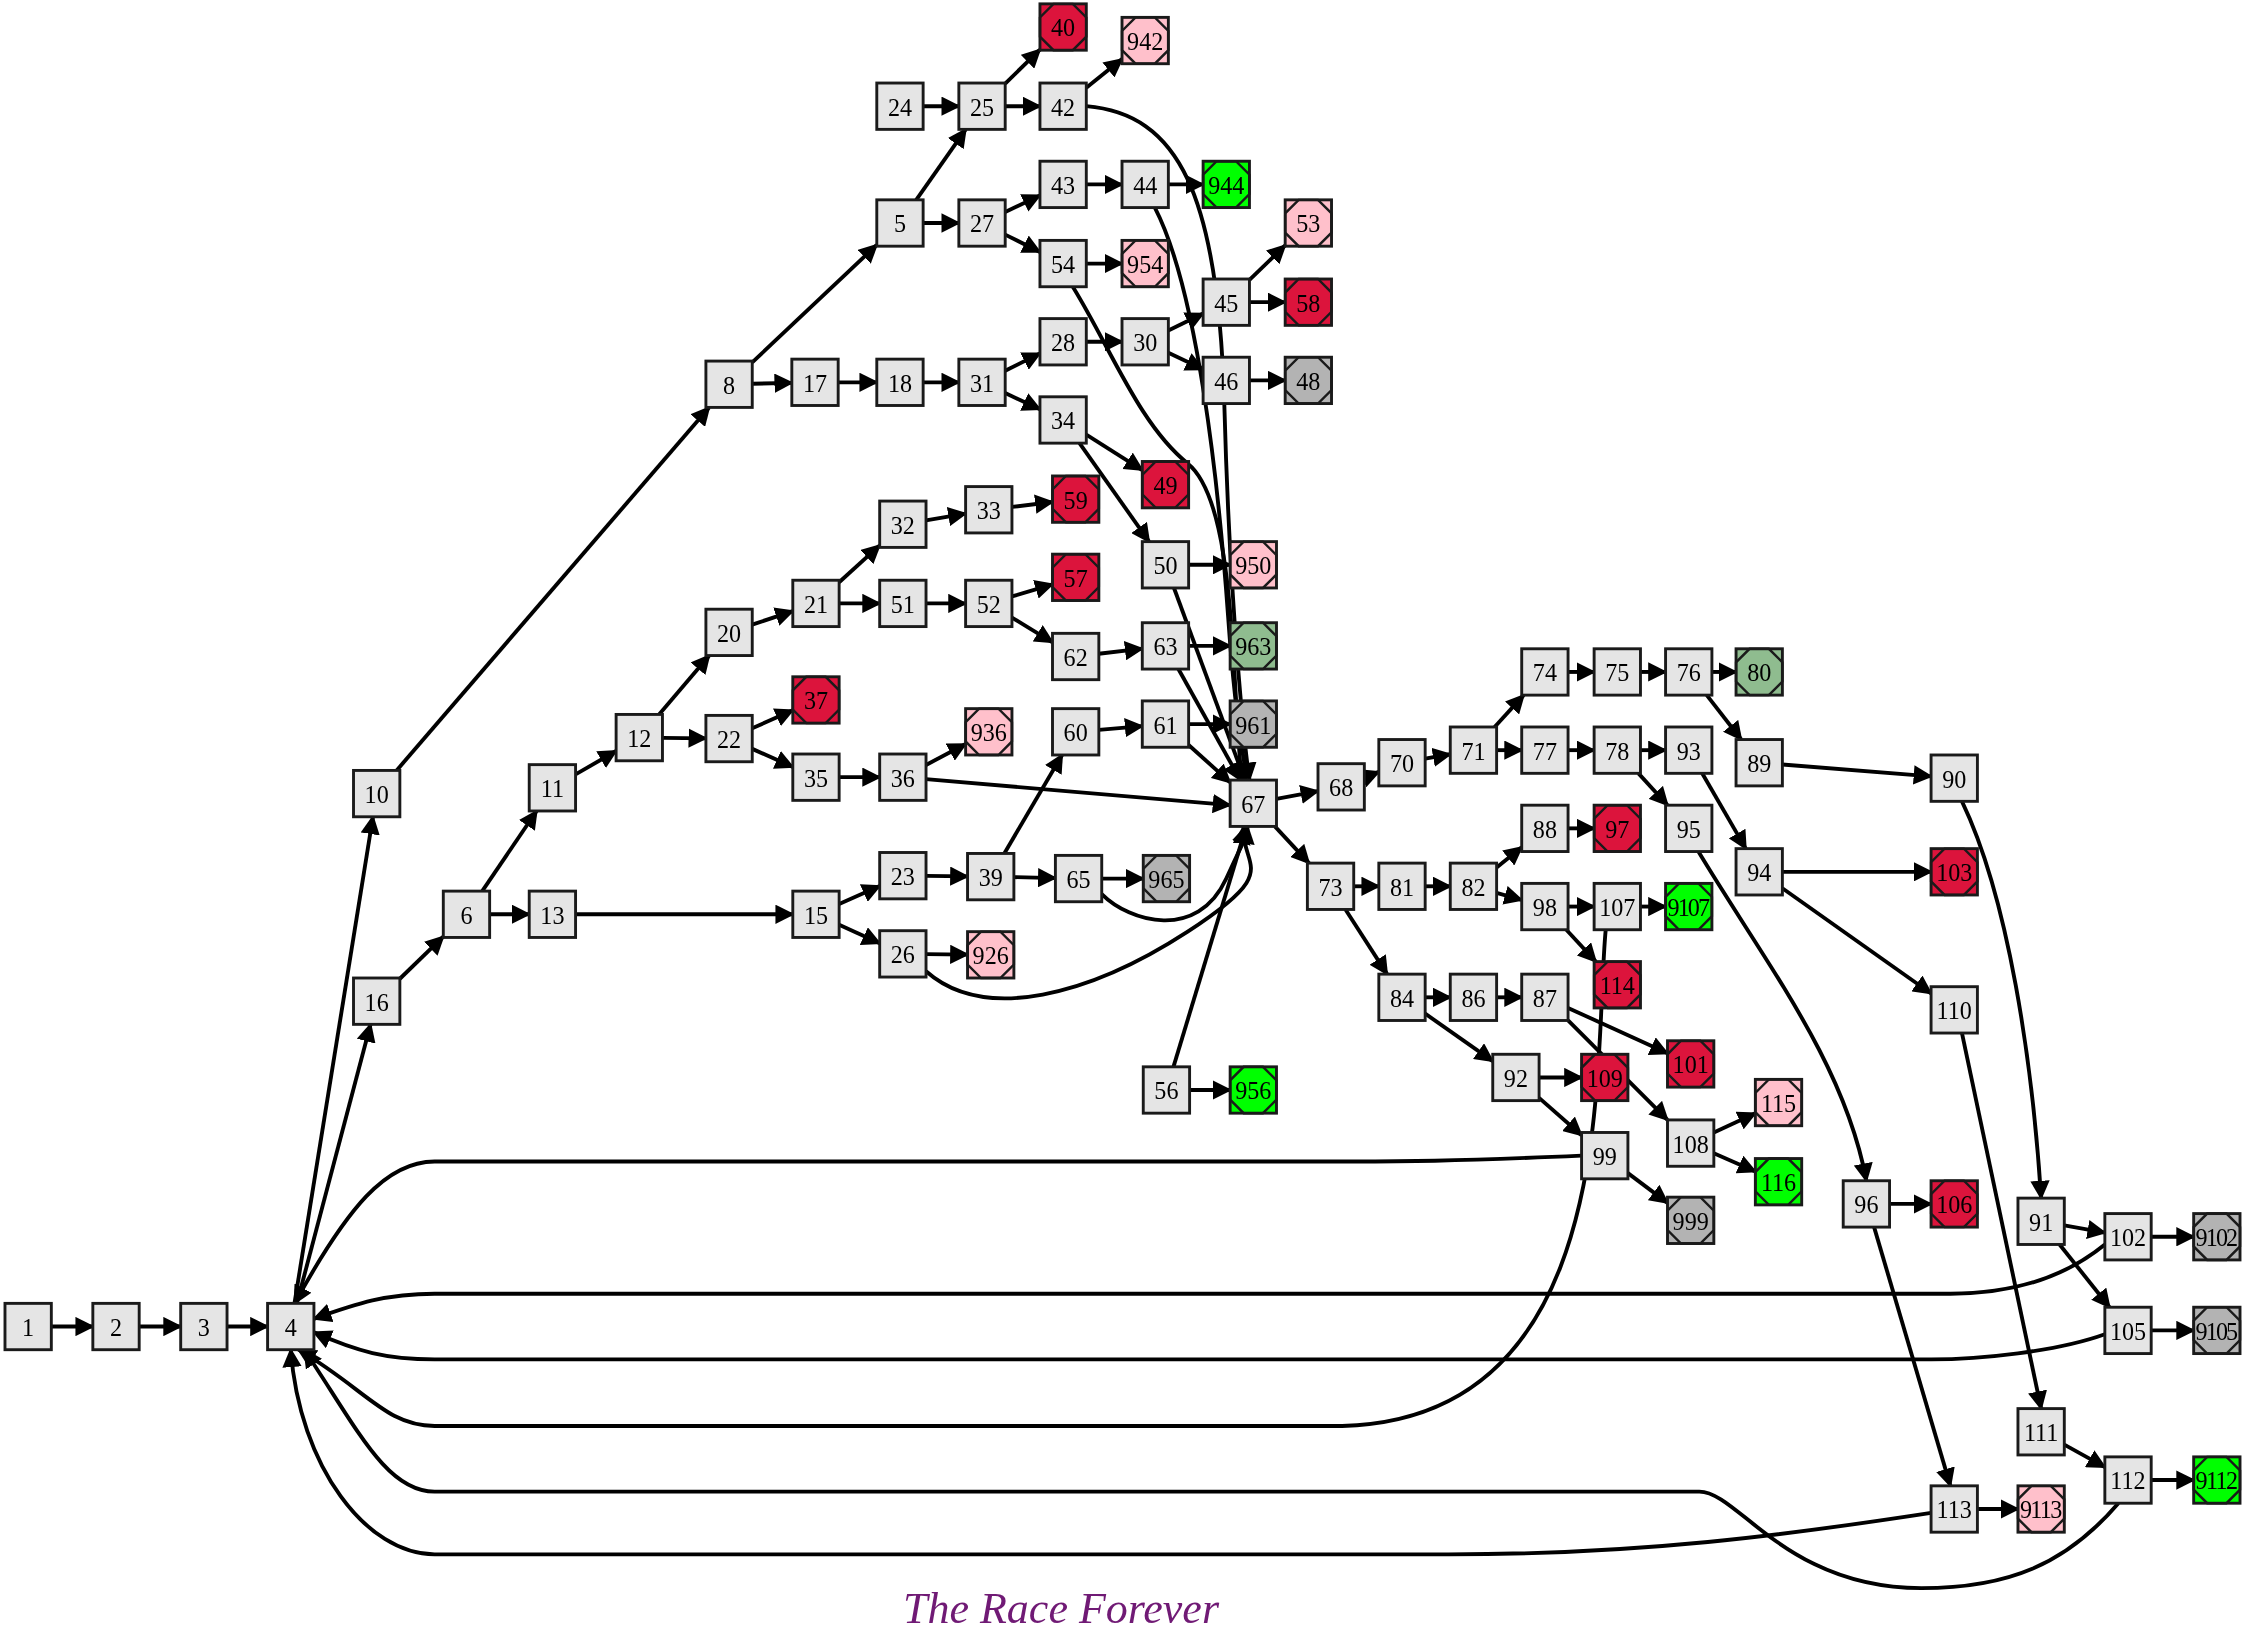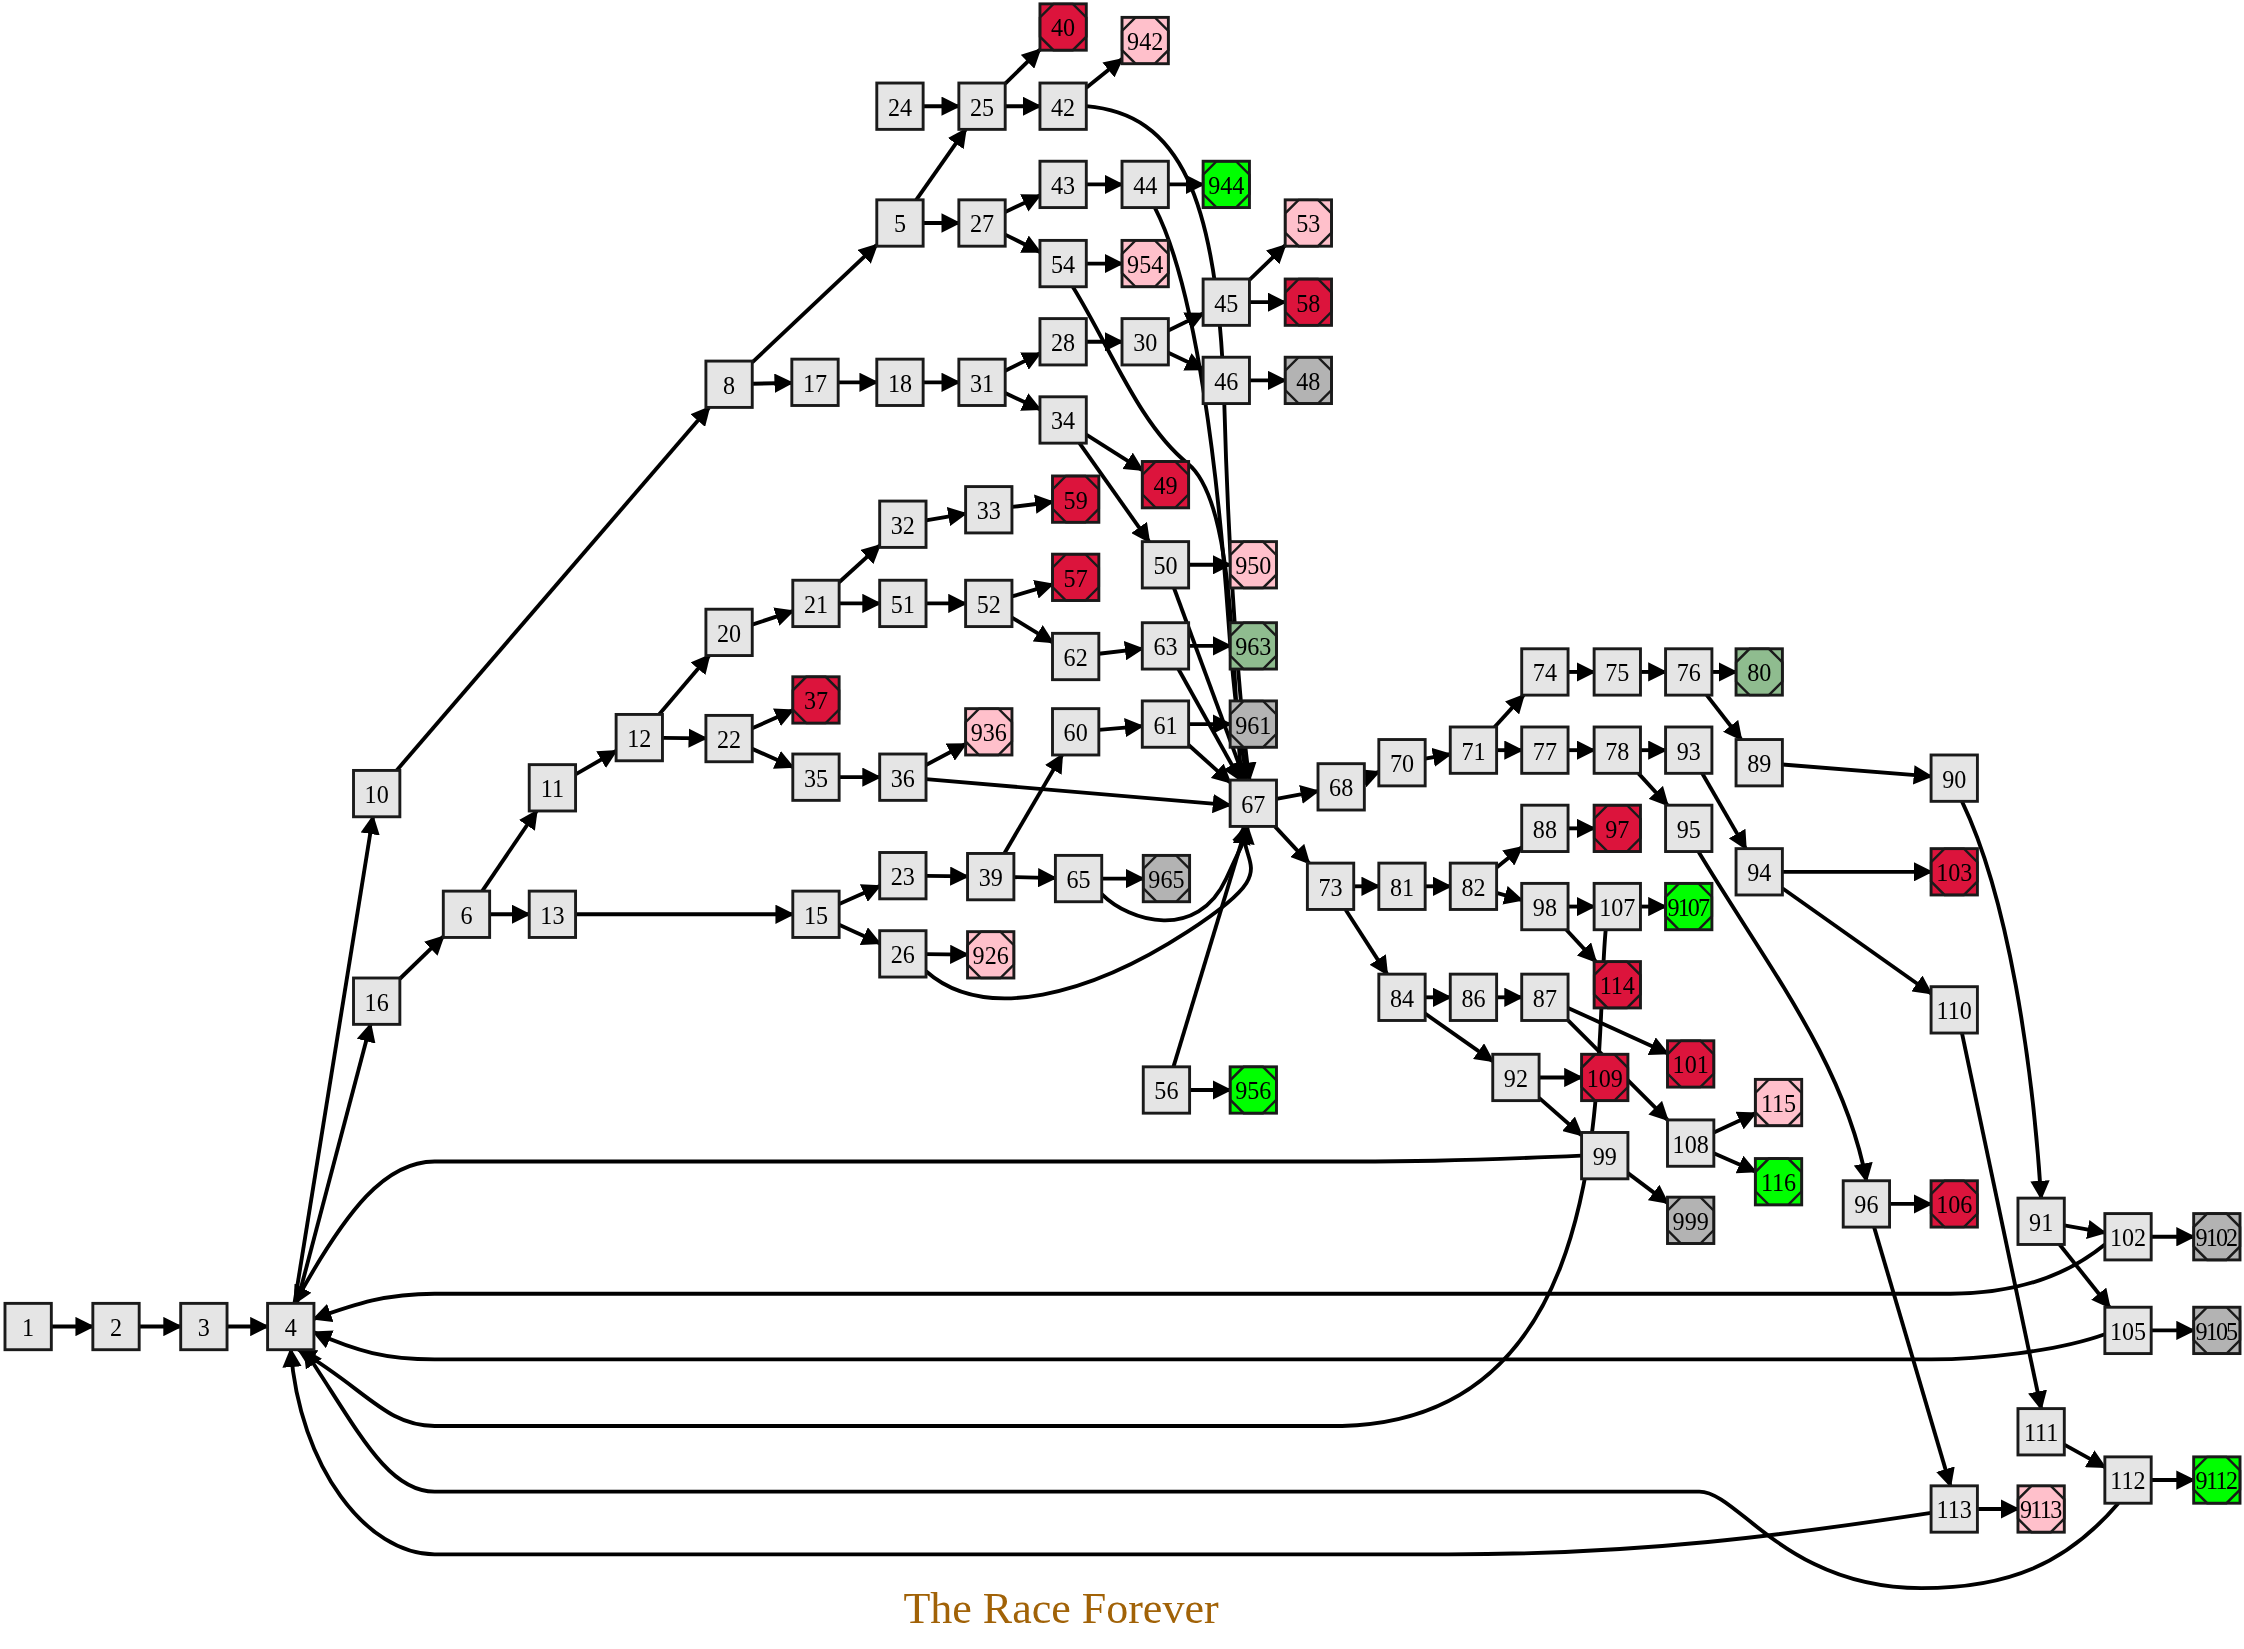--- a/index.html
+++ b/index.html
@@ -2,21 +2,21 @@
 <html><head>
 <meta charset="utf-8">
 <style>
   html, body { margin: 0; padding: 0; background: #ffffff; }
   body { width: 2245px; height: 1649px; position: relative; overflow: hidden; font-family: "Liberation Serif", "DejaVu Serif", serif; }
   #graph { position: absolute; left: 0; top: 0; width: 2245px; height: 1649px; }
   .node-box { stroke: #1a1a1a; stroke-width: 3; }
   .node-label { font-family: "Liberation Serif", "DejaVu Serif", serif; font-size: 25px; fill: #000; text-anchor: middle; dominant-baseline: central; }
   .edge { fill: none; stroke: #000; stroke-width: 4; }
   .oct { fill: none; stroke: #1a1a1a; stroke-width: 2.5; }
-  #title { position: absolute; left: 0; width: 2122px; top: 1583px; text-align: center; font-family: "Liberation Serif", "DejaVu Serif", serif; font-size: 44px; color: #a16207; }
+  #title { position: absolute; left: 0; width: 2122px; top: 1583px; text-align: center; font-family: "Liberation Serif", "DejaVu Serif", serif; font-size: 44px; color: #701a75; font-style: italic; }
 </style>
 </head>
 <body>
 
 <svg id="graph" xmlns="http://www.w3.org/2000/svg" viewBox="0 0 2325 1708" width="2245" height="1649">
   <defs>
     <marker id="arrow" viewBox="0 0 10 10" refX="9" refY="5" markerWidth="5" markerHeight="5" orient="auto-start-reverse" markerUnits="strokeWidth">
       <path d="M0,0 L10,5 L0,10 z" fill="#000"></path>
     </marker>
   </defs>

